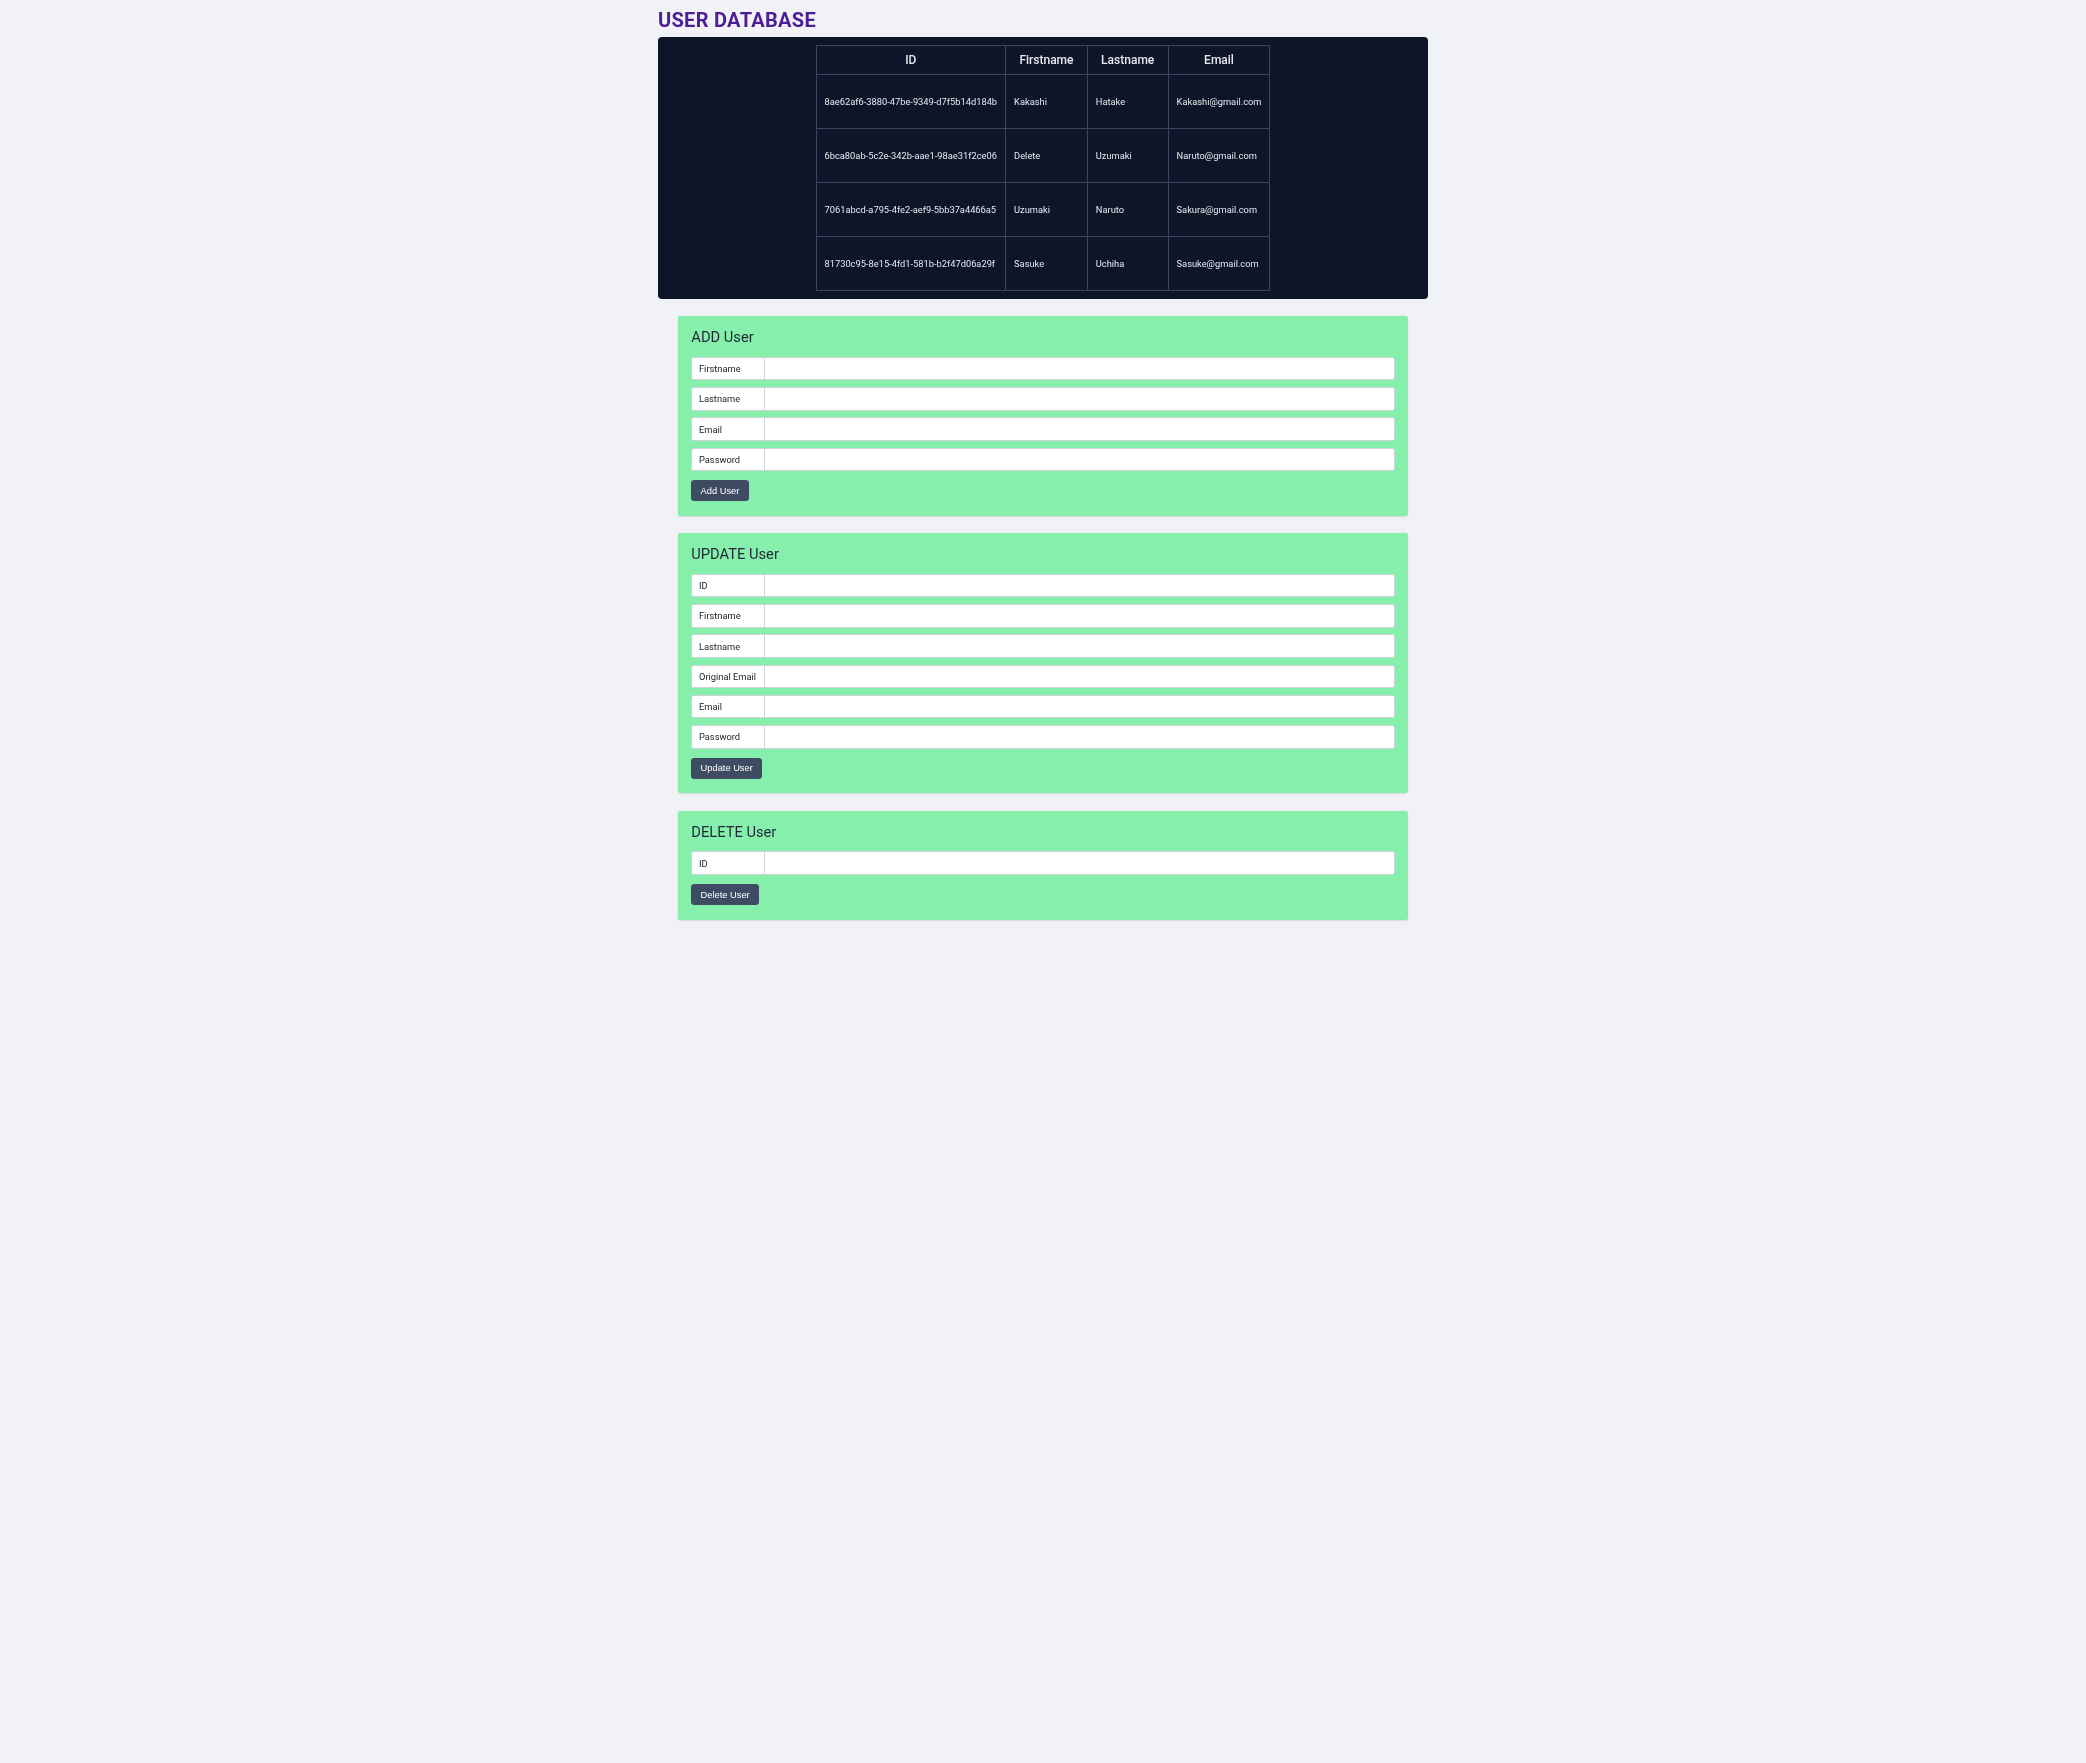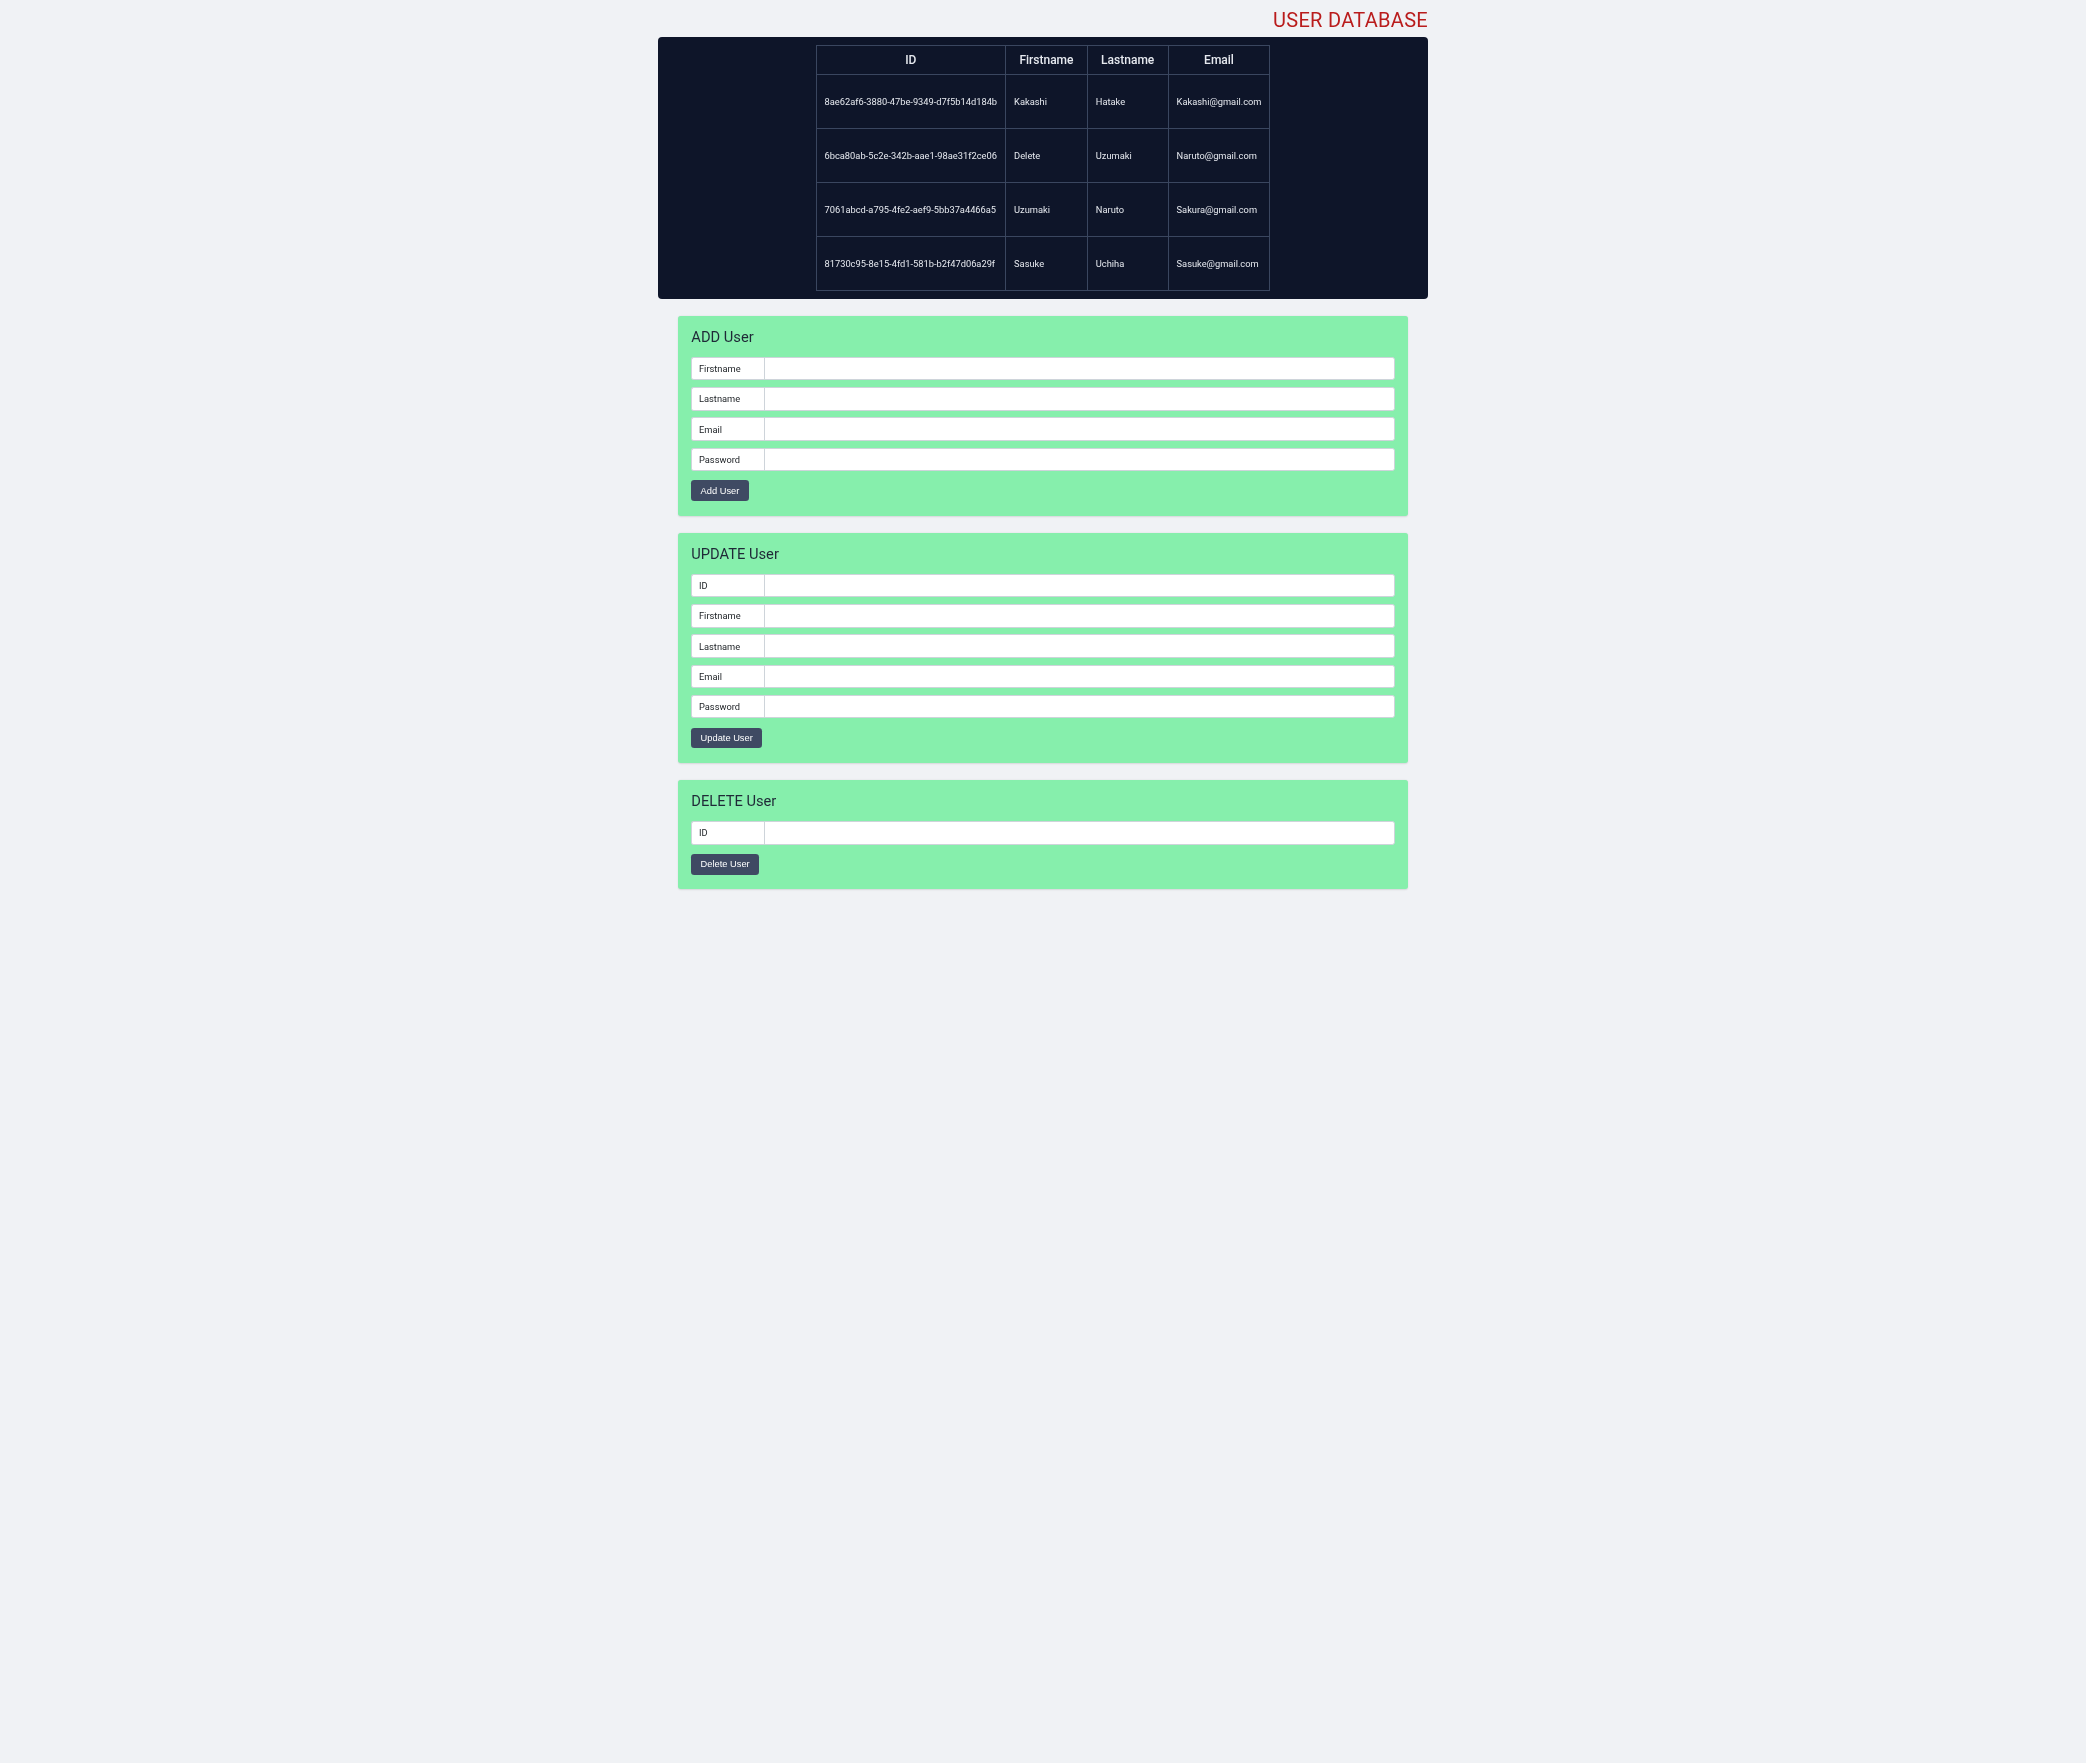--- a/index.html
+++ b/index.html
@@ -3,26 +3,26 @@
 <meta charset="utf-8">
 <style>
   * { box-sizing: border-box; margin: 0; padding: 0; }
   body {
     background: #f0f2f5;
     font-family: -apple-system, BlinkMacSystemFont, "Segoe UI", Roboto, "Helvetica Neue", Arial, sans-serif;
     color: #212529;
     padding-bottom: 27px;
   }
   .page-title {
-    text-align: right;
+    text-align: left;
     font-size: 20px;
-    font-weight: 400;
+    font-weight: 700;
     letter-spacing: 0.3px;
     padding: 8px 0 5.3px;
-    color: #b91c1c;
+    color: #4c1d95;
   }
   .container {
     max-width: 786px;
     margin: 0 auto;
     padding: 0 8px;
   }
   .table-panel {
     background: #0e1529;
     border-radius: 4px;
     padding: 8px;
@@ -177,20 +177,24 @@
     </div>
     <div class="input-row">
       <div class="input-label">Firstname</div>
       <input class="input-field" type="text" value="" style="">
     </div>
     <div class="input-row">
       <div class="input-label">Lastname</div>
       <input class="input-field" type="text" value="" style="">
     </div>
     <div class="input-row">
+      <div class="input-label">Original Email</div>
+      <input class="input-field" type="text" value="" style="">
+    </div>
+    <div class="input-row">
       <div class="input-label">Email</div>
       <input class="input-field" type="text" value="" style="">
     </div>
     <div class="input-row">
       <div class="input-label">Password</div>
       <input class="input-field" type="password" value="" style="">
     </div>
     <button class="btn">Update User</button>
   </div>
 

